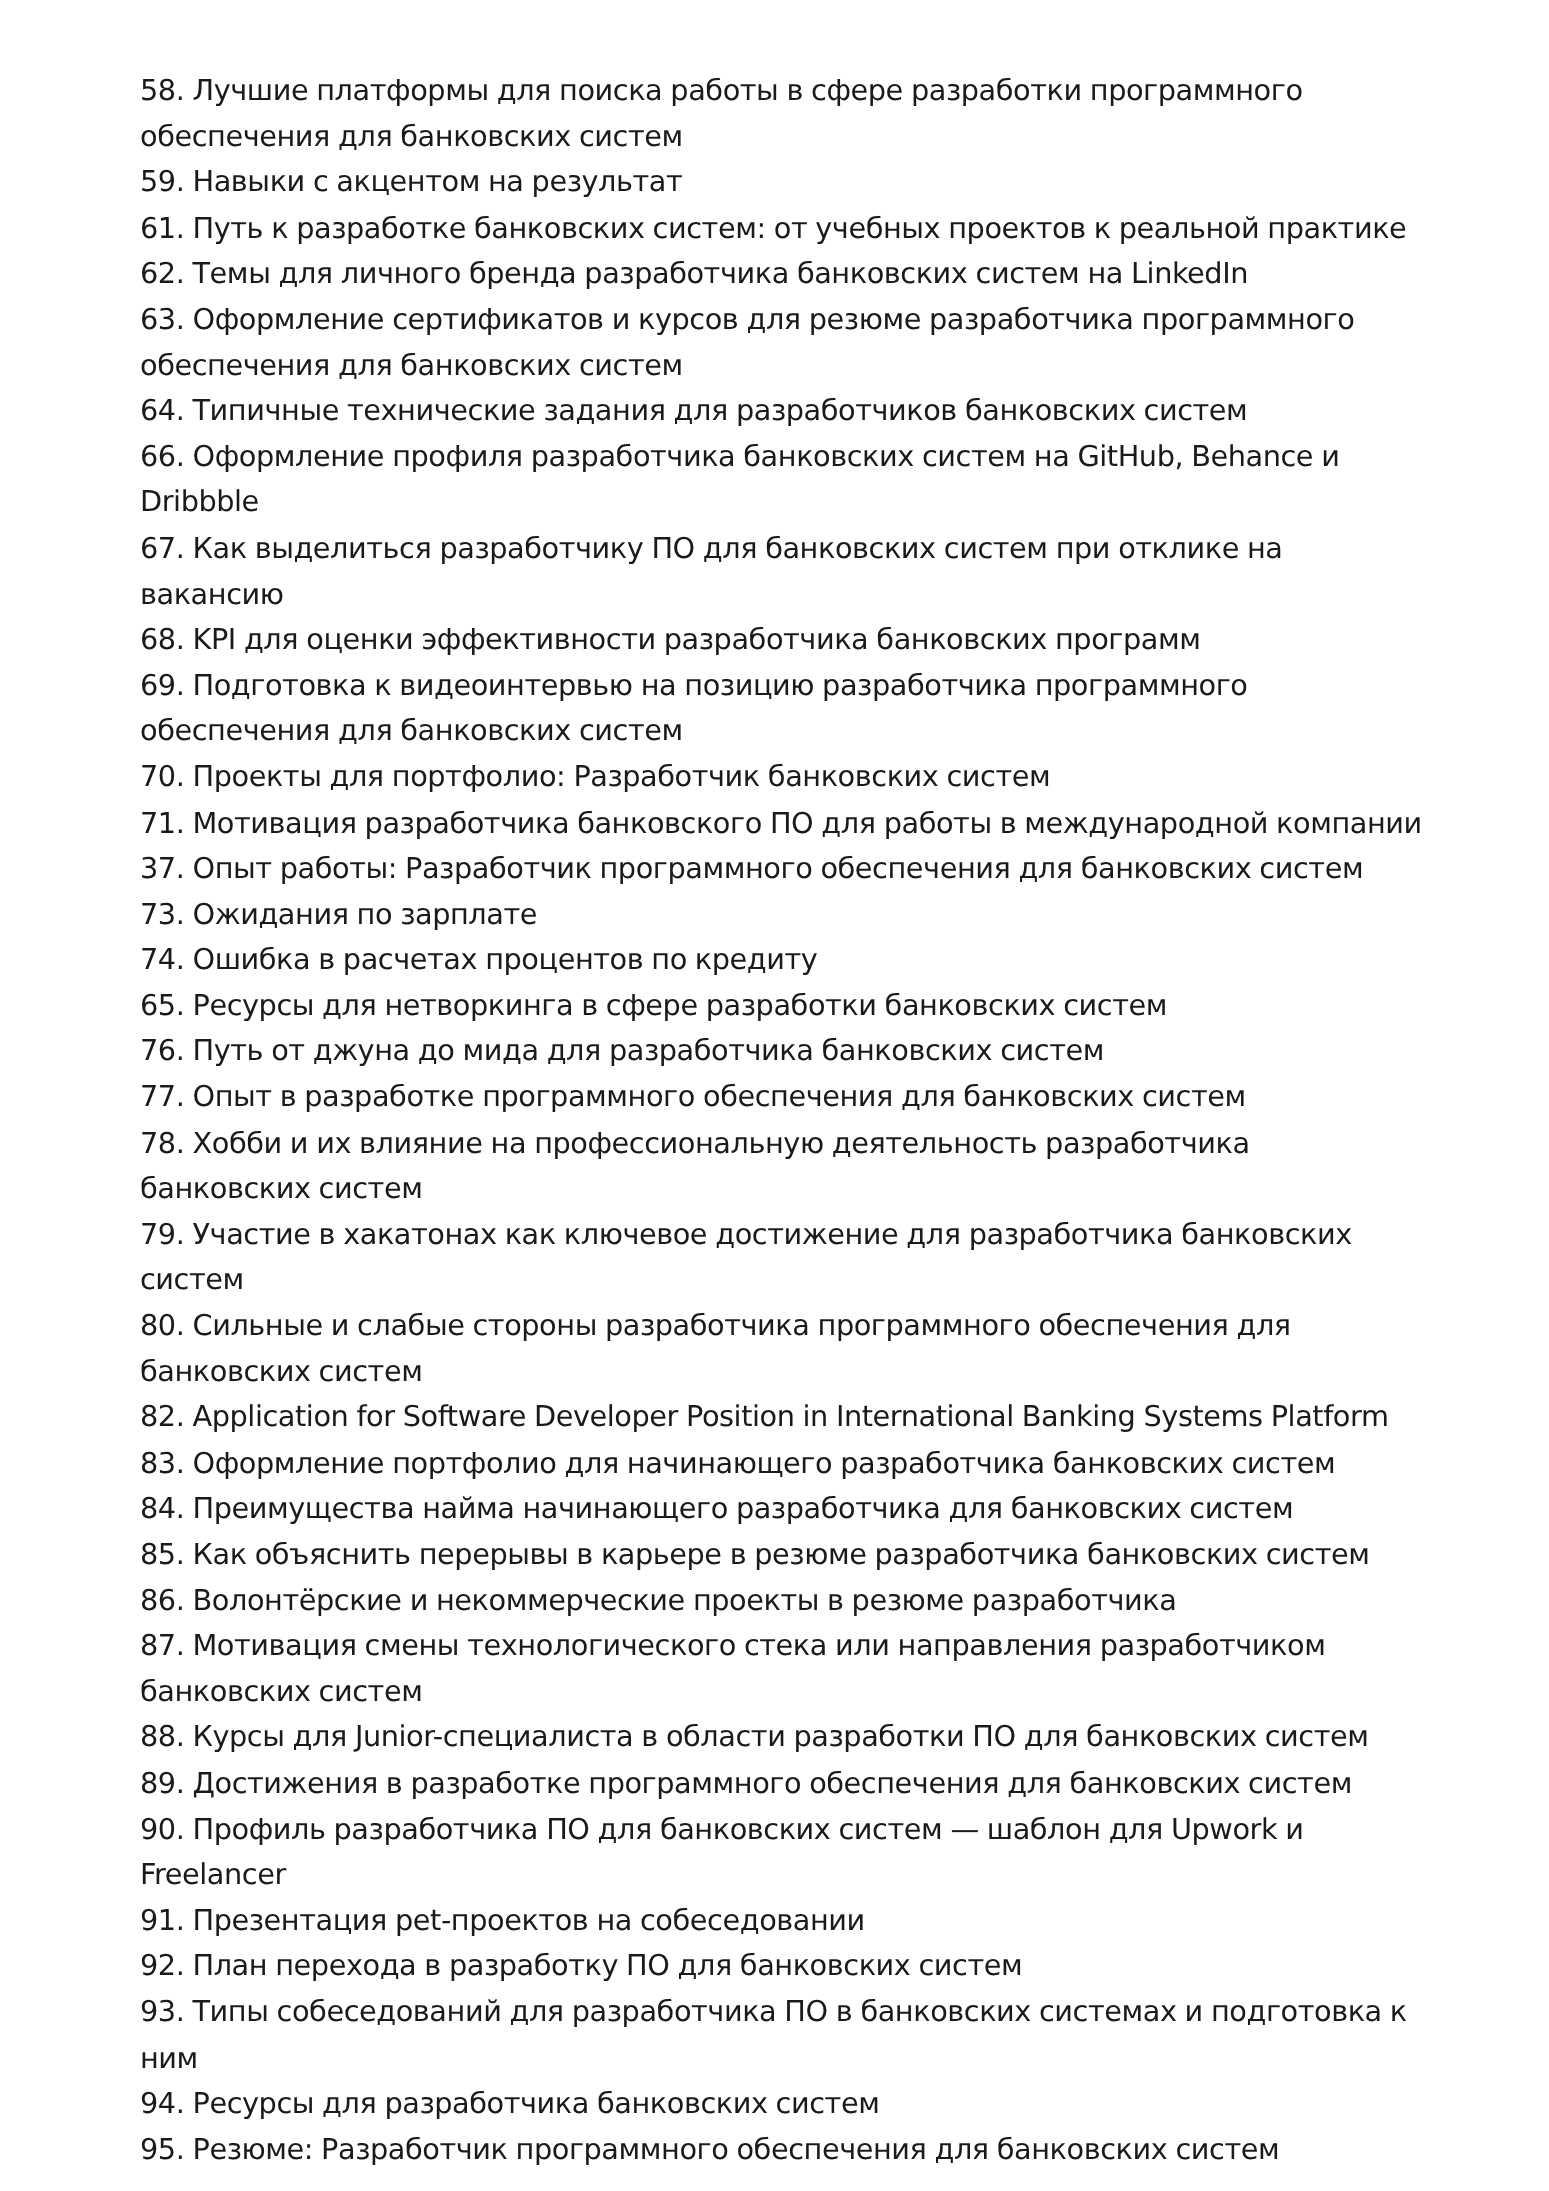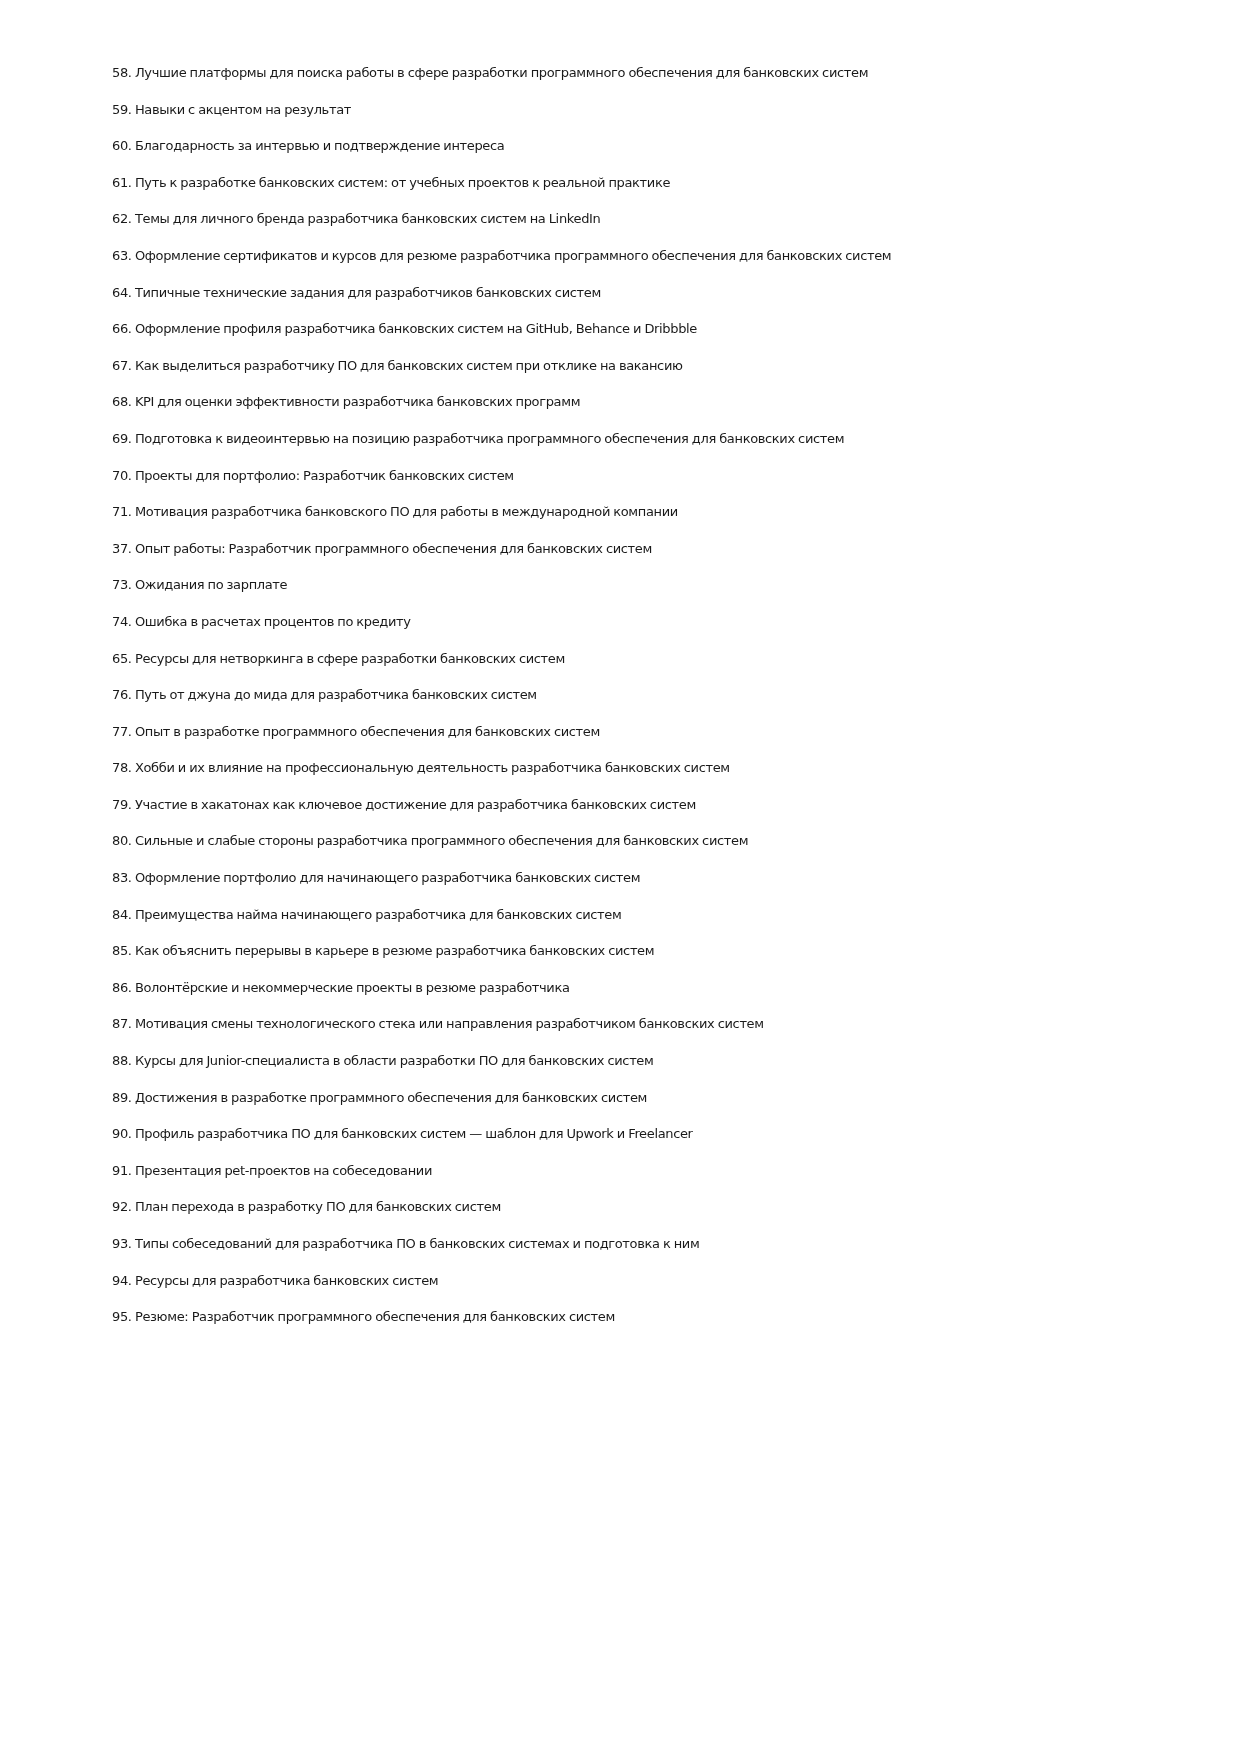--- a/index.html
+++ b/index.html
@@ -15,54 +15,54 @@
       font-family: "DejaVu Sans", "Liberation Sans", sans-serif;
       color: #1a1a1a;
     }
     .doc {
       position: absolute;
       left: 112px;
       top: 55px;
       width: 1030px;
     }
     .item {
-      font-size: 13px;
+      font-size: 23px;
       line-height: 36.6px;
       letter-spacing: -0.35px;
       word-spacing: -0.5px;
       margin: 0;
       padding: 0;
     }
   </style>
 </head>
 <body>
 
 <div class="doc">
   <p class="item"><span>58.</span> <span>Лучшие платформы для поиска работы в сфере разработки программного обеспечения для банковских систем</span></p>
   <p class="item"><span>59.</span> <span>Навыки с акцентом на результат</span></p>
-  <p class="item"><span>60.</span> <span>Благодарность за интервью и подтверждение интереса</span></p>
   <p class="item"><span>61.</span> <span>Путь к разработке банковских систем: от учебных проектов к реальной практике</span></p>
   <p class="item"><span>62.</span> <span>Темы для личного бренда разработчика банковских систем на LinkedIn</span></p>
   <p class="item"><span>63.</span> <span>Оформление сертификатов и курсов для резюме разработчика программного обеспечения для банковских систем</span></p>
   <p class="item"><span>64.</span> <span>Типичные технические задания для разработчиков банковских систем</span></p>
   <p class="item"><span>66.</span> <span>Оформление профиля разработчика банковских систем на GitHub, Behance и Dribbble</span></p>
   <p class="item"><span>67.</span> <span>Как выделиться разработчику ПО для банковских систем при отклике на вакансию</span></p>
   <p class="item"><span>68.</span> <span>KPI для оценки эффективности разработчика банковских программ</span></p>
   <p class="item"><span>69.</span> <span>Подготовка к видеоинтервью на позицию разработчика программного обеспечения для банковских систем</span></p>
   <p class="item"><span>70.</span> <span>Проекты для портфолио: Разработчик банковских систем</span></p>
   <p class="item"><span>71.</span> <span>Мотивация разработчика банковского ПО для работы в международной компании</span></p>
   <p class="item"><span>37.</span> <span>Опыт работы: Разработчик программного обеспечения для банковских систем</span></p>
   <p class="item"><span>73.</span> <span>Ожидания по зарплате</span></p>
   <p class="item"><span>74.</span> <span>Ошибка в расчетах процентов по кредиту</span></p>
   <p class="item"><span>65.</span> <span>Ресурсы для нетворкинга в сфере разработки банковских систем</span></p>
   <p class="item"><span>76.</span> <span>Путь от джуна до мида для разработчика банковских систем</span></p>
   <p class="item"><span>77.</span> <span>Опыт в разработке программного обеспечения для банковских систем</span></p>
   <p class="item"><span>78.</span> <span>Хобби и их влияние на профессиональную деятельность разработчика банковских систем</span></p>
   <p class="item"><span>79.</span> <span>Участие в хакатонах как ключевое достижение для разработчика банковских систем</span></p>
   <p class="item"><span>80.</span> <span>Сильные и слабые стороны разработчика программного обеспечения для банковских систем</span></p>
+  <p class="item"><span>82.</span> <span>Application for Software Developer Position in International Banking Systems Platform</span></p>
   <p class="item"><span>83.</span> <span>Оформление портфолио для начинающего разработчика банковских систем</span></p>
   <p class="item"><span>84.</span> <span>Преимущества найма начинающего разработчика для банковских систем</span></p>
   <p class="item"><span>85.</span> <span>Как объяснить перерывы в карьере в резюме разработчика банковских систем</span></p>
   <p class="item"><span>86.</span> <span>Волонтёрские и некоммерческие проекты в резюме разработчика</span></p>
   <p class="item"><span>87.</span> <span>Мотивация смены технологического стека или направления разработчиком банковских систем</span></p>
   <p class="item"><span>88.</span> <span>Курсы для Junior-специалиста в области разработки ПО для банковских систем</span></p>
   <p class="item"><span>89.</span> <span>Достижения в разработке программного обеспечения для банковских систем</span></p>
   <p class="item"><span>90.</span> <span>Профиль разработчика ПО для банковских систем — шаблон для Upwork и Freelancer</span></p>
   <p class="item"><span>91.</span> <span>Презентация pet-проектов на собеседовании</span></p>
   <p class="item"><span>92.</span> <span>План перехода в разработку ПО для банковских систем</span></p>

